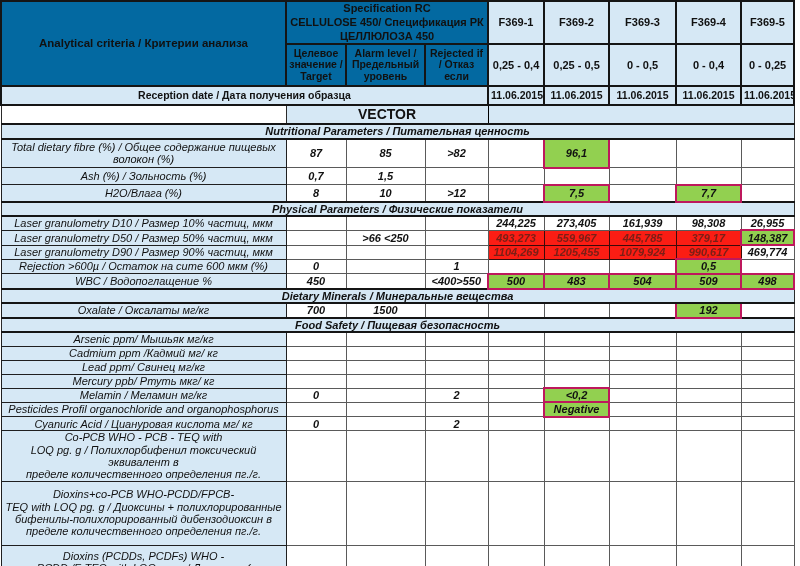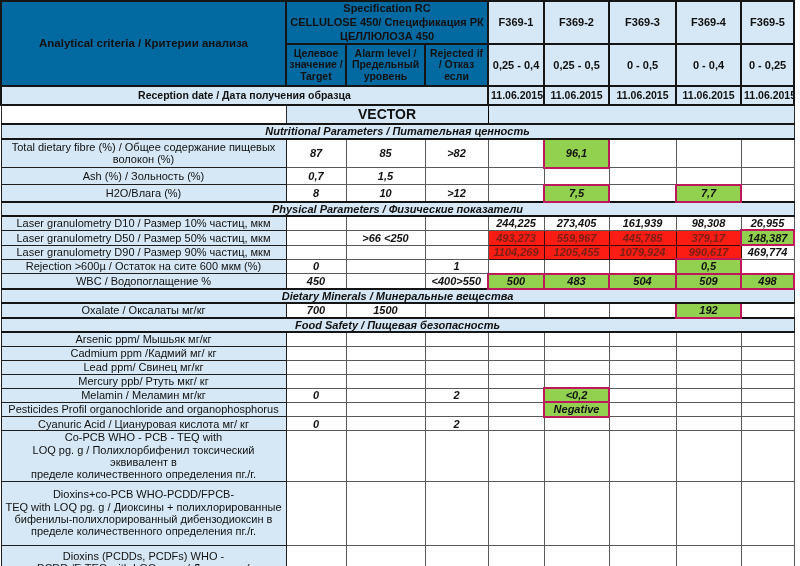--- a/index.html
+++ b/index.html
@@ -30,21 +30,21 @@
 
   
   .sec{
     background:var(--blue,#d6e8f5);font-weight:bold;font-style:italic;font-size:11px;
     border-top:2px solid #151515;border-bottom:2px solid #151515;
     border-left:1px solid #2a2a2a;border-right:1px solid #2a2a2a;
   }
 
   
   .lbl{
-    background:var(--blue,#d6e8f5);font-size:11px;
+    background:var(--blue,#d6e8f5);font-style:italic;font-size:11px;
     border:1px solid #1f1f1f;white-space:pre-line;
   }
 
   
   .val{background:#ffffff;font-weight:bold;font-style:italic;font-size:11px;border:1px solid #5a5a5a;}
   .val.g{background:var(--green,#92d050);border:2px solid #be185d;}
   .val.r{background:var(--red,#fb1d14);color:var(--redtext,#7a1f16);border:1px solid #3c0a0a;}
 </style>
 </head>
 <body>

